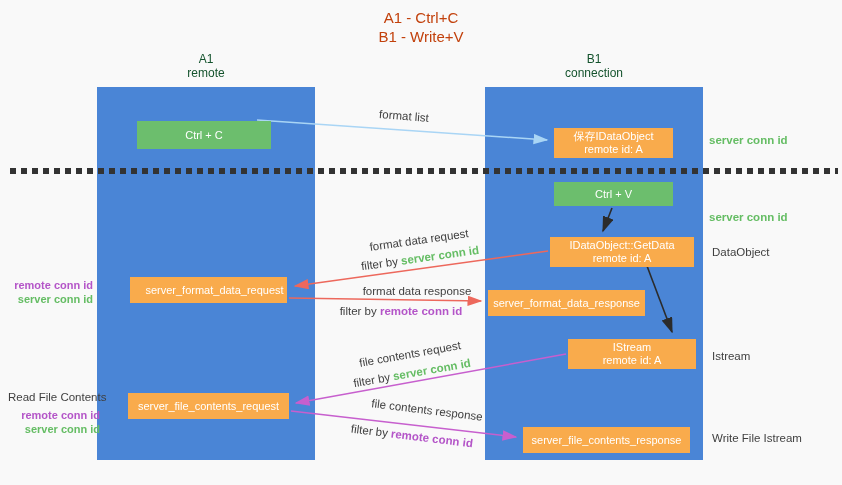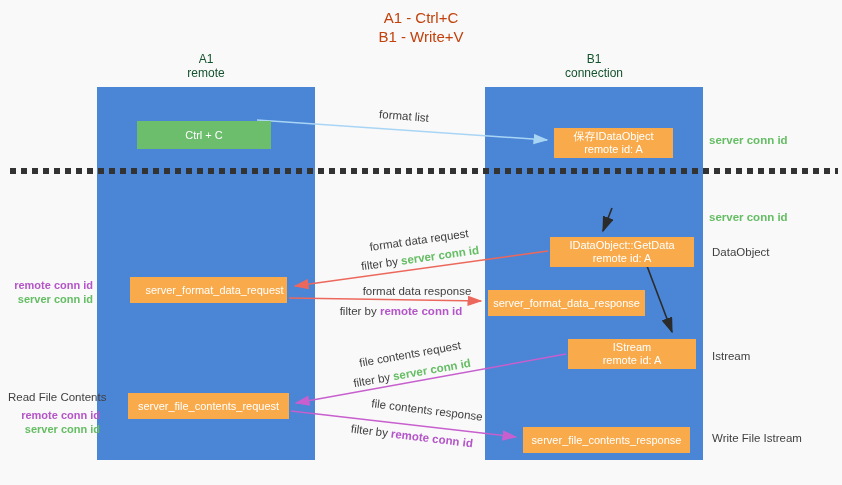--- a/index.html
+++ b/index.html
@@ -134,20 +134,23 @@
 
   <div class="box green-box" style="left:137px;top:104px;width:134px;height:28px;margin-top:17px;">
     <span>Ctrl + C</span>
   </div>
 
   <div class="box orange-box" style="left:554px;top:128px;width:119px;height:30px;">
     <span>保存IDataObject
 remote id: A</span>
   </div>
 
+  <div class="box green-box" style="left:554px;top:182px;width:119px;height:24px;">
+    <span>Ctrl + V</span>
+  </div>
 
   <div class="box orange-box" style="left:550px;top:237px;width:144px;height:30px;">
     <span>IDataObject::GetData
 remote id: A</span>
   </div>
 
   <div class="box orange-box" style="left:130px;top:277px;width:157px;height:26px;padding-left:12px;">
     <span>server_format_data_request</span>
   </div>
 

